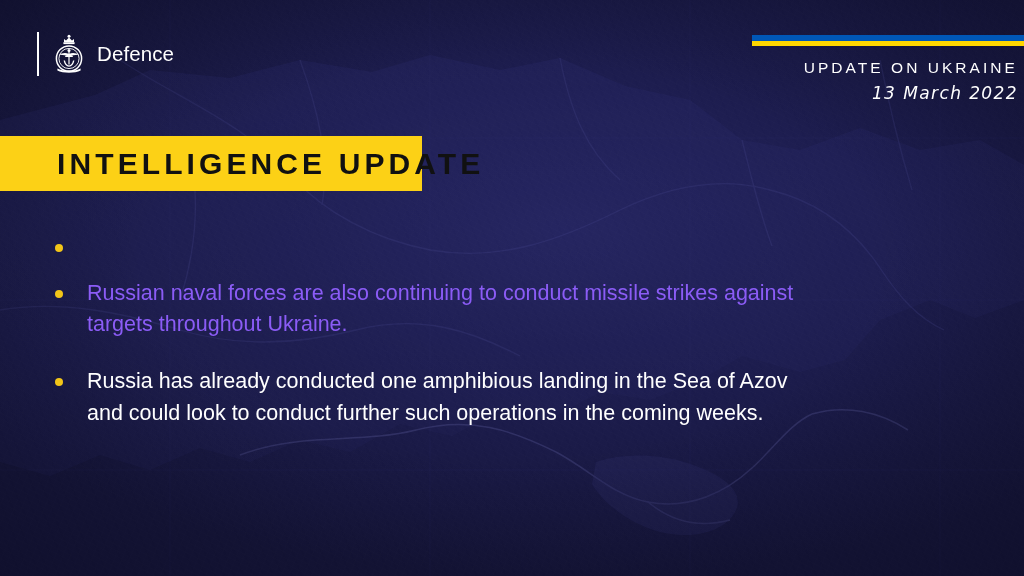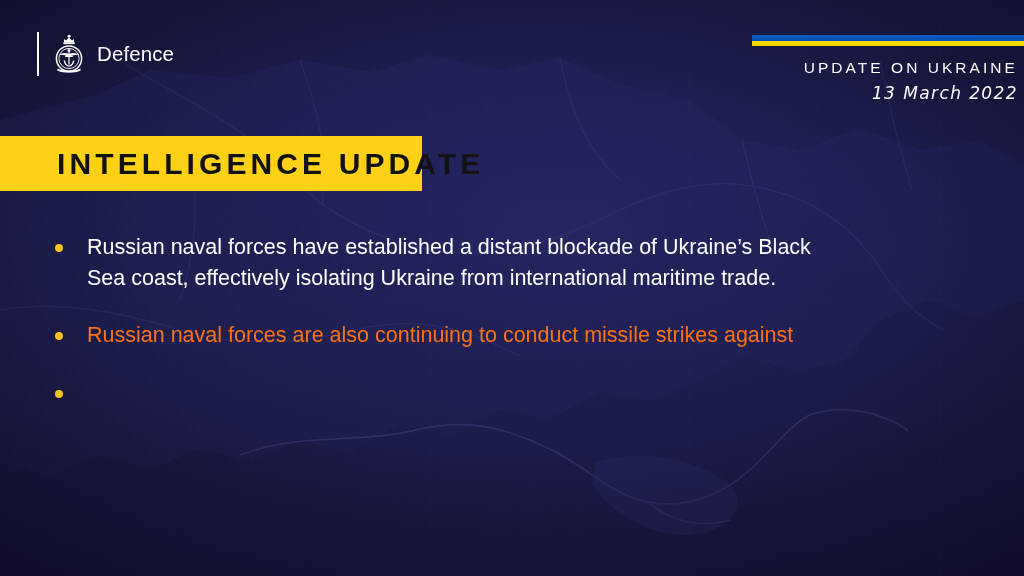--- a/index.html
+++ b/index.html
@@ -272,33 +272,32 @@
   </div>
 
   <div class="title-banner" style="background: rgb(252, 209, 22);">
     <div class="title-banner-text" style="color: rgb(17, 17, 17);">INTELLIGENCE UPDATE</div>
   </div>
 
   <div class="bullets">
 
     <div class="bullet-row">
       <span class="bullet-dot" style="background: rgb(242, 197, 24);"></span>
-      <div class="bullet-text" style="color: rgb(255, 255, 255);">
-        <span class="brk">Russian naval forces have established a distant blockade of Ukraine’s Black</span>
-        <span class="brk">Sea coast, effectively isolating Ukraine from international maritime trade.</span>
-      </div>
     </div>
 
     <div class="bullet-row">
       <span class="bullet-dot" style="background: rgb(242, 197, 24);"></span>
-      <div class="bullet-text" style="color: #f97316;">
+      <div class="bullet-text" style="color: #8b5cf6;">
         <span class="brk">Russian naval forces are also continuing to conduct missile strikes against</span>
+        <span class="brk">targets throughout Ukraine.</span>
       </div>
     </div>
 
     <div class="bullet-row">
       <span class="bullet-dot" style="background: rgb(242, 197, 24);"></span>
       <div class="bullet-text" style="color: rgb(255, 255, 255);">
+        <span class="brk">Russia has already conducted one amphibious landing in the Sea of Azov</span>
+        <span class="brk">and could look to conduct further such operations in the coming weeks.</span>
       </div>
     </div>
 
   </div>
 </div>
 
 </body></html>

